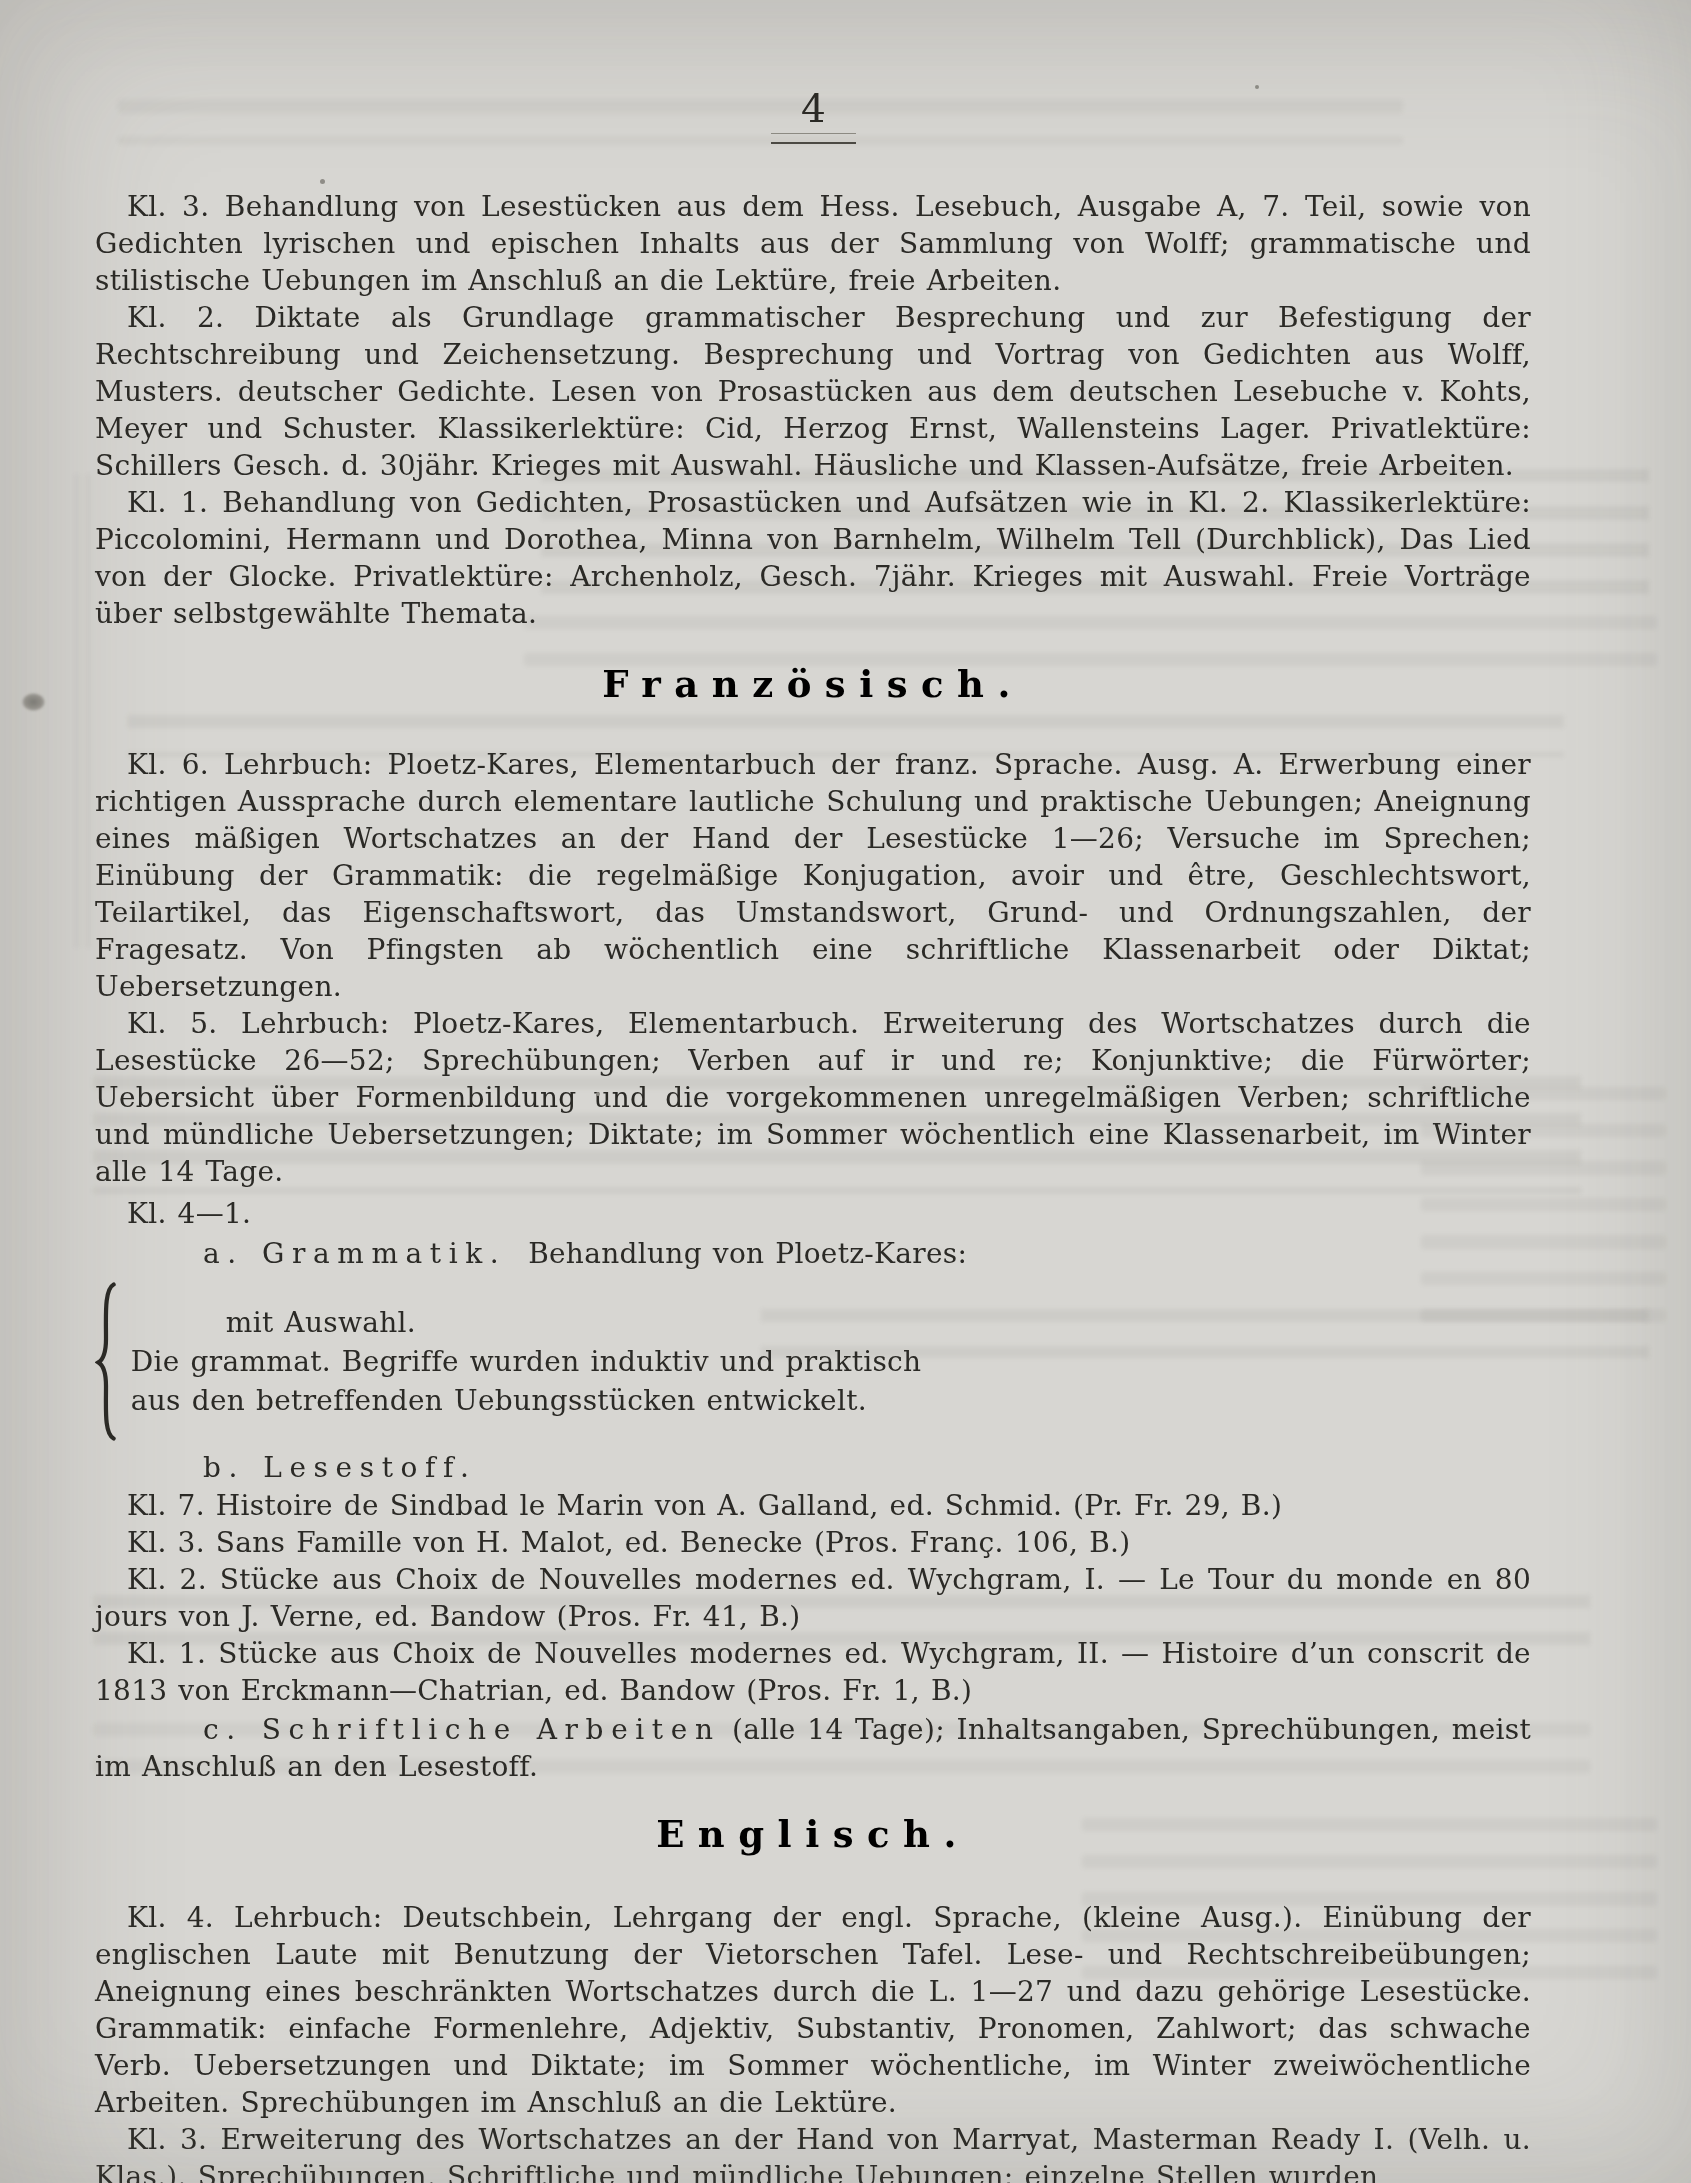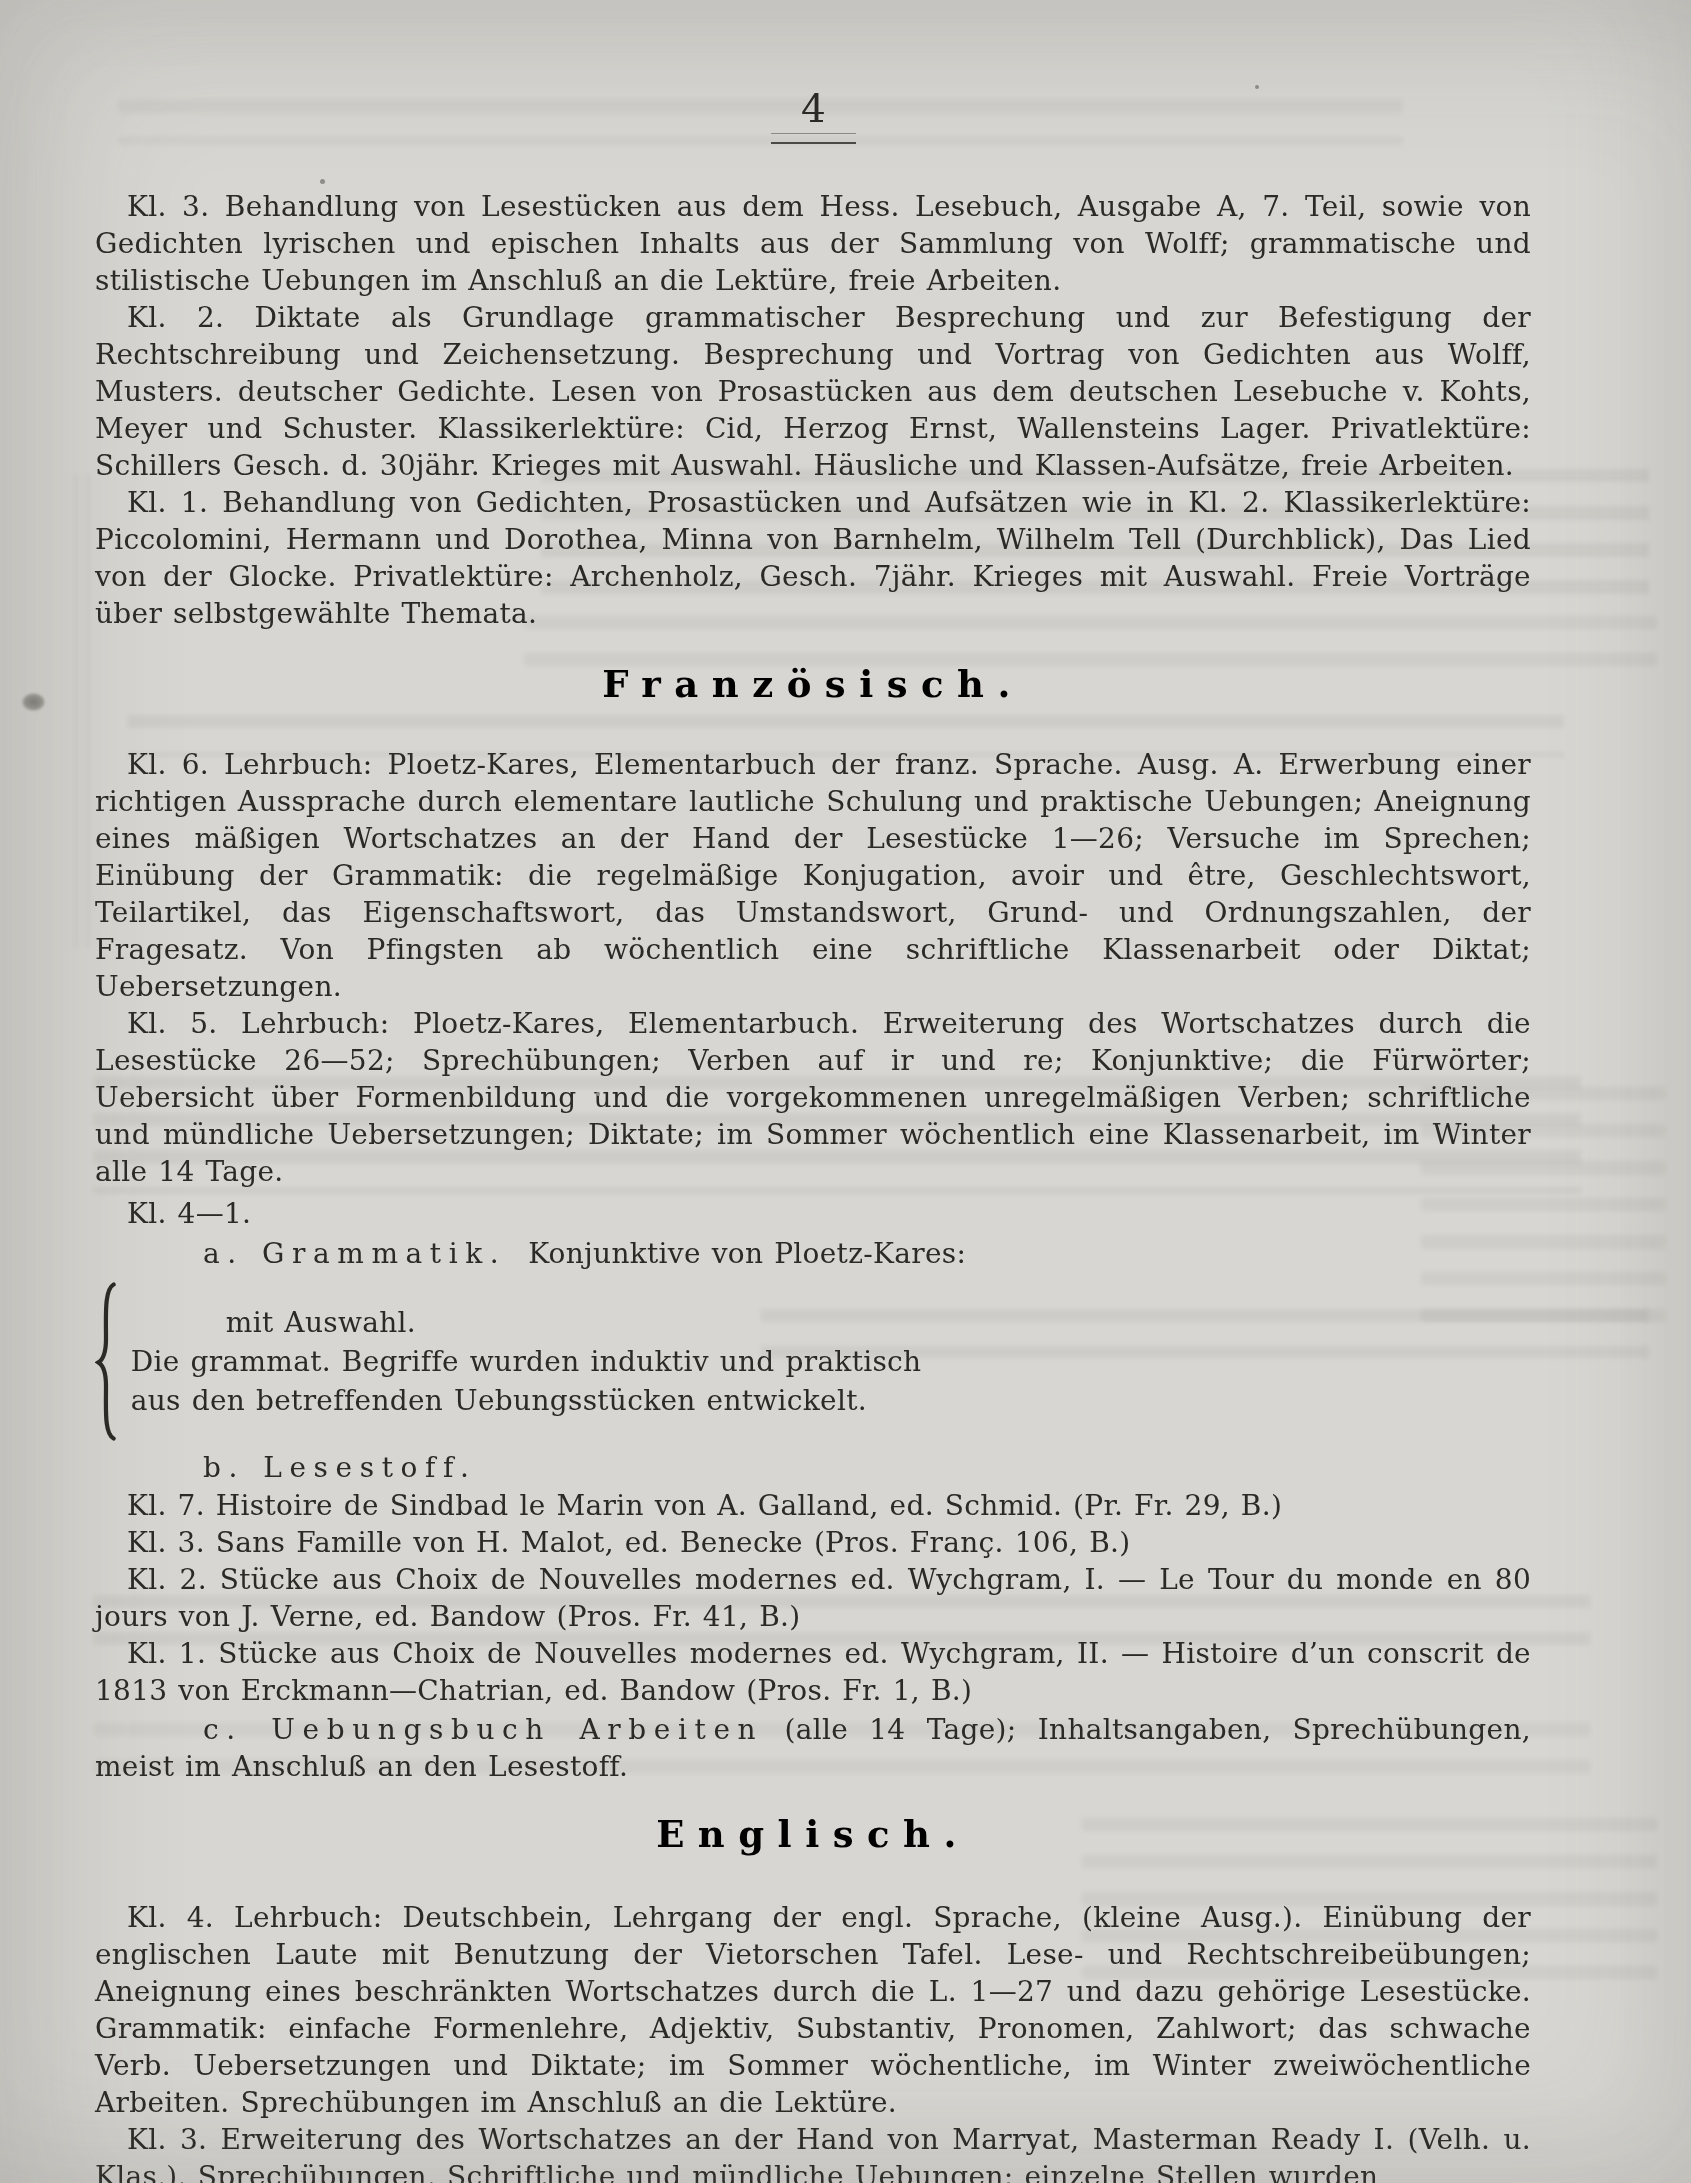--- a/index.html
+++ b/index.html
@@ -159,21 +159,21 @@
     <p class="para">Kl. 3.  Behandlung von Lesestücken aus dem Hess. Lesebuch, Ausgabe A, 7. Teil, sowie von Gedichten lyrischen und epischen Inhalts aus der Sammlung von Wolff; grammatische und stilistische Uebungen im Anschluß an die Lektüre, freie Arbeiten.</p>
     <p class="para">Kl. 2.  Diktate als Grundlage grammatischer Besprechung und zur Befestigung der Rechtschreibung und Zeichensetzung.  Besprechung und Vortrag von Gedichten aus Wolff, Musters. deutscher Gedichte.  Lesen von Prosastücken aus dem deutschen Lesebuche v. Kohts, Meyer und Schuster.  Klassikerlektüre: Cid, Herzog Ernst, Wallensteins Lager.  Privatlektüre: Schillers Gesch. d. 30jähr. Krieges mit Auswahl.  Häusliche und Klassen-Aufsätze, freie Arbeiten.</p>
     <p class="para">Kl. 1.  Behandlung von Gedichten, Prosastücken und Aufsätzen wie in Kl. 2.  Klassikerlektüre: Piccolomini, Hermann und Dorothea, Minna von Barnhelm, Wilhelm Tell (Durchblick), Das Lied von der Glocke.  Privatlektüre: Archenholz, Gesch. 7jähr. Krieges mit Auswahl. Freie Vorträge über selbstgewählte Themata.</p>
 
     <h2 class="subject-heading">Französisch.</h2>
 
     <p class="para">Kl. 6.  Lehrbuch: Ploetz-Kares, Elementarbuch der franz. Sprache. Ausg. A. Erwerbung einer richtigen Aussprache durch elementare lautliche Schulung und praktische Uebungen; Aneignung eines mäßigen Wortschatzes an der Hand der Lesestücke 1—26; Versuche im Sprechen; Einübung der Grammatik: die regelmäßige Konjugation, avoir und être, Geschlechtswort, Teilartikel, das Eigenschaftswort, das Umstandswort, Grund- und Ordnungszahlen, der Fragesatz. Von Pfingsten ab wöchentlich eine schriftliche Klassenarbeit oder Diktat; Uebersetzungen.</p>
     <p class="para">Kl. 5.  Lehrbuch: Ploetz-Kares, Elementarbuch.  Erweiterung des Wortschatzes durch die Lesestücke 26—52; Sprechübungen; Verben auf ir und re; Konjunktive; die Fürwörter; Uebersicht über Formenbildung und die vorgekommenen unregelmäßigen Verben; schriftliche und mündliche Uebersetzungen; Diktate; im Sommer wöchentlich eine Klassenarbeit, im Winter alle 14 Tage.</p>
     <p class="para kl-range">Kl. 4—1.</p>
 
-    <p class="sub-label"><span class="spaced">a. Grammatik.</span>&nbsp;&nbsp;<span>Konjunktive von Ploetz-Kares:</span></p>
+    <p class="sub-label"><span class="spaced">a. Grammatik.</span>&nbsp;&nbsp;<span>Behandlung von Ploetz-Kares:</span></p>
 
     <div class="heft-row">
       <div class="brace-wrap">
         <svg width="22" height="161" viewBox="0 0 26 190" aria-hidden="true">
           <path d="M22 4 C11 10 13 40 13 68 C13 87 9 93 4 96 C9 99 13 105 13 124 C13 152 11 180 22 186" fill="none" stroke="#2a2925" stroke-width="5" stroke-linecap="round"></path>
         </svg>
       </div>
       <div class="heft-note">
         <div class="note-top">mit Auswahl.</div>
         <div>Die grammat. Begriffe wurden induktiv und praktisch</div>
@@ -181,21 +181,21 @@
       </div>
     </div>
 
     <p class="sub-label b-label"><span class="spaced">b. Lesestoff.</span></p>
 
     <p class="reading-item">Kl. 7. Histoire de Sindbad le Marin von A. Galland, ed. Schmid. (Pr. Fr. 29, B.)</p>
     <p class="reading-item">Kl. 3. Sans Famille von H. Malot, ed. Benecke (Pros. Franç. 106, B.)</p>
     <p class="reading-item">Kl. 2. Stücke aus Choix de Nouvelles modernes ed. Wychgram, I. — Le Tour du monde en 80 jours von J. Verne, ed. Bandow (Pros. Fr. 41, B.)</p>
     <p class="reading-item">Kl. 1. Stücke aus Choix de Nouvelles modernes ed. Wychgram, II. — Histoire d’un conscrit de 1813 von Erckmann—Chatrian, ed. Bandow (Pros. Fr. 1, B.)</p>
 
-    <p class="written-para"><span class="spaced">c. Uebungsbuch Arbeiten</span><span> (alle 14 Tage); Inhaltsangaben, Sprechübungen, meist im Anschluß an den Lesestoff.</span></p>
+    <p class="written-para"><span class="spaced">c. Schriftliche Arbeiten</span><span> (alle 14 Tage); Inhaltsangaben, Sprechübungen, meist im Anschluß an den Lesestoff.</span></p>
 
     <h2 class="subject-heading heading-english">Englisch.</h2>
 
     <p class="para">Kl. 4.  Lehrbuch: Deutschbein, Lehrgang der engl. Sprache, (kleine Ausg.).  Einübung der englischen Laute mit Benutzung der Vietorschen Tafel.  Lese- und Rechtschreibeübungen; Aneignung eines beschränkten Wortschatzes durch die L. 1—27 und dazu gehörige Lesestücke. Grammatik: einfache Formenlehre, Adjektiv, Substantiv, Pronomen, Zahlwort; das schwache Verb. Uebersetzungen und Diktate; im Sommer wöchentliche, im Winter zweiwöchentliche Arbeiten.  Sprechübungen im Anschluß an die Lektüre.</p>
     <p class="para">Kl. 3.  Erweiterung des Wortschatzes an der Hand von Marryat, Masterman Ready I. (Velh. u. Klas.).  Sprechübungen.  Schriftliche und mündliche Uebungen; einzelne Stellen wurden</p>
 
   </main>
 </div>
 
 

